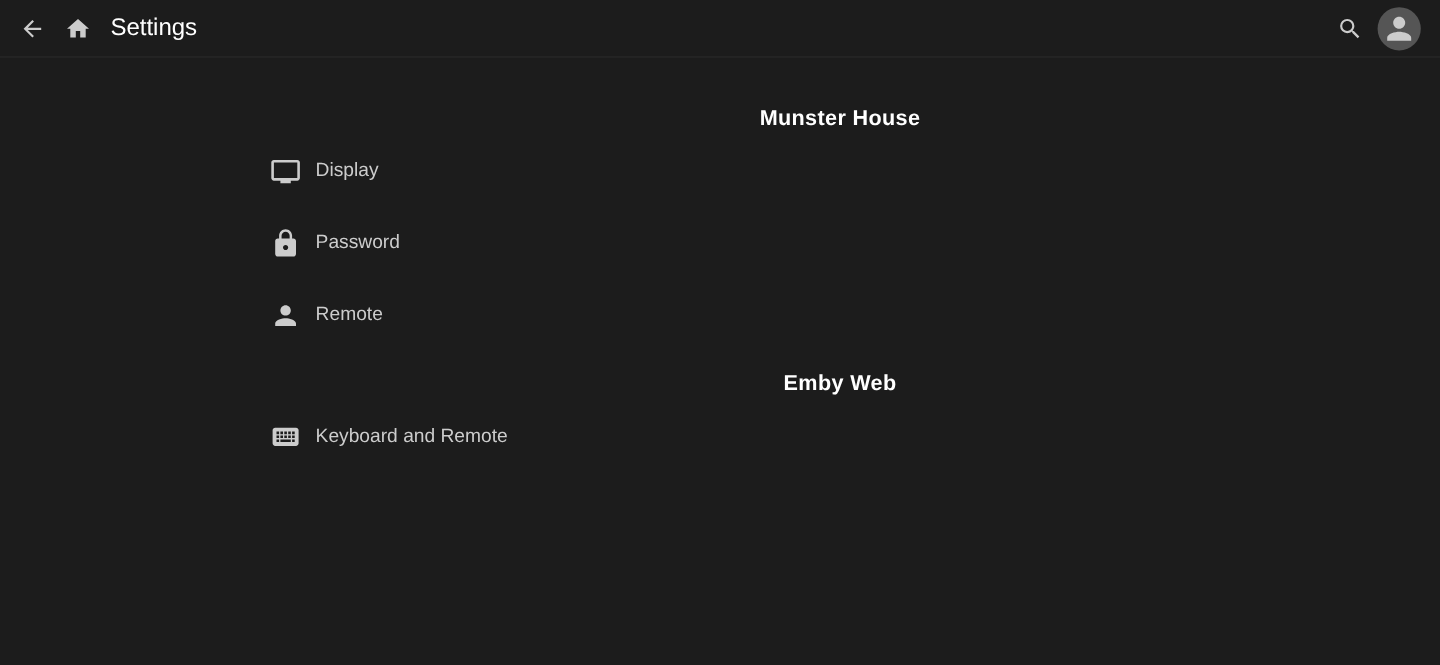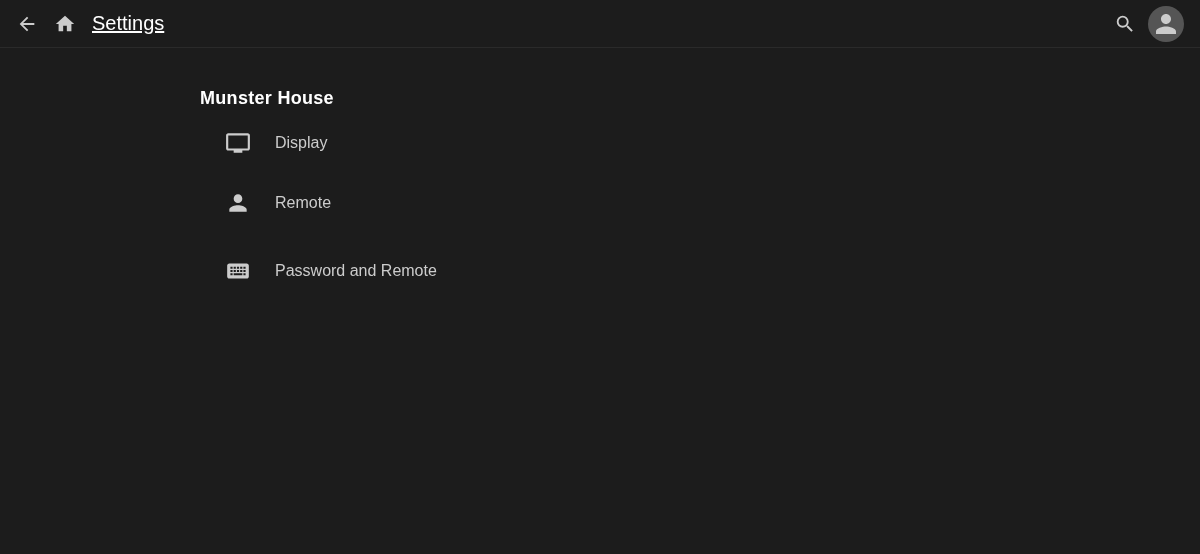--- a/index.html
+++ b/index.html
@@ -24,21 +24,20 @@
       background-color: #1c1c1c;
       height: 48px;
       border-bottom: 1px solid #2a2a2a;
     }
 
     .header-left {
       display: flex;
       align-items: center;
       gap: 16px;
       flex: 1;
-      text-decoration: underline;
     }
 
     .header-right {
       display: flex;
       align-items: center;
       gap: 12px;
     }
 
     .header-title {
       font-size: 20px;
@@ -76,34 +75,35 @@
     .avatar svg {
       width: 30px;
       height: 30px;
       fill: #cccccc;
     }
 
     .content {
       padding: 32px 0 0 200px;
       overflow-y: auto;
       height: calc(554px - 48px);
+      text-align: center;
     }
 
     .section-title {
       font-size: 18px;
       font-weight: 600;
       color: #ffffff;
       margin-bottom: 16px;
       letter-spacing: 0.3px;
     }
 
     .menu-item {
       display: flex;
       align-items: center;
-      gap: 23px;
+      gap: 11px;
       padding: 16px 24px;
       cursor: pointer;
       border-radius: 4px;
       transition: background 0.2s;
       min-width: 300px;
     }
 
     .menu-item-icon {
       display: flex;
       align-items: center;
@@ -176,36 +176,47 @@
         <svg viewBox="0 0 24 24" xmlns="http://www.w3.org/2000/svg">
           <path d="M21 3H3c-1.11 0-2 .89-2 2v12c0 1.1.89 2 2 2h5v2h8v-2h5c1.1 0 1.99-.9 1.99-2L23 5c0-1.11-.9-2-2-2zm0 14H3V5h18v12z"></path>
         </svg>
       </span>
       <span class="menu-item-label">Display</span>
     </div>
 
 
 
 
+    <div class="menu-item">
+      <span class="menu-item-icon">
+        <svg viewBox="0 0 24 24" xmlns="http://www.w3.org/2000/svg">
+          <path d="M18 8h-1V6c0-2.76-2.24-5-5-5S7 3.24 7 6v2H6c-1.1 0-2 .9-2 2v10c0 1.1.9 2 2 2h12c1.1 0 2-.9 2-2V10c0-1.1-.9-2-2-2zM12 17c-1.1 0-2-.9-2-2s.9-2 2-2 2 .9 2 2-.9 2-2 2zm3.1-9H8.9V6c0-1.71 1.39-3.1 3.1-3.1h.01c1.71 0 3.1 1.39 3.1 3.1v2z"></path>
+        </svg>
+      </span>
+      <span class="menu-item-label">Password</span>
+    </div>
 
     <div class="menu-item">
       <span class="menu-item-icon">
         <svg viewBox="0 0 24 24" xmlns="http://www.w3.org/2000/svg">
           <path d="M12 12c2.21 0 4-1.79 4-4s-1.79-4-4-4-4 1.79-4 4 1.79 4 4 4zm0 2c-2.67 0-8 1.34-8 4v2h16v-2c0-2.66-5.33-4-8-4z"></path>
         </svg>
       </span>
       <span class="menu-item-label">Remote</span>
     </div>
   </div>
 
   <div class="section">
+    <div class="section-header">
+      <span class="section-title">Emby Web</span>
+    </div>
 
     <div class="menu-item">
       <span class="menu-item-icon">
         <svg viewBox="0 0 24 24" xmlns="http://www.w3.org/2000/svg">
           <path d="M20 5H4c-1.1 0-1.99.9-1.99 2L2 17c0 1.1.9 2 2 2h16c1.1 0 2-.9 2-2V7c0-1.1-.9-2-2-2zm-9 3h2v2h-2V8zm0 3h2v2h-2v-2zM8 8h2v2H8V8zm0 3h2v2H8v-2zm-1 5H5v-2h2v2zm0-3H5v-2h2v2zm0-3H5V8h2v2zm9 6H8v-2h8v2zm0-3h-2v-2h2v2zm0-3h-2V8h2v2zm3 6h-2v-2h2v2zm0-3h-2v-2h2v2zm0-3h-2V8h2v2z"></path>
         </svg>
       </span>
-      <span class="menu-item-label">Password and Remote</span>
+      <span class="menu-item-label">Keyboard and Remote</span>
     </div>
   </div>
 
 </div>
 
 </body></html>

